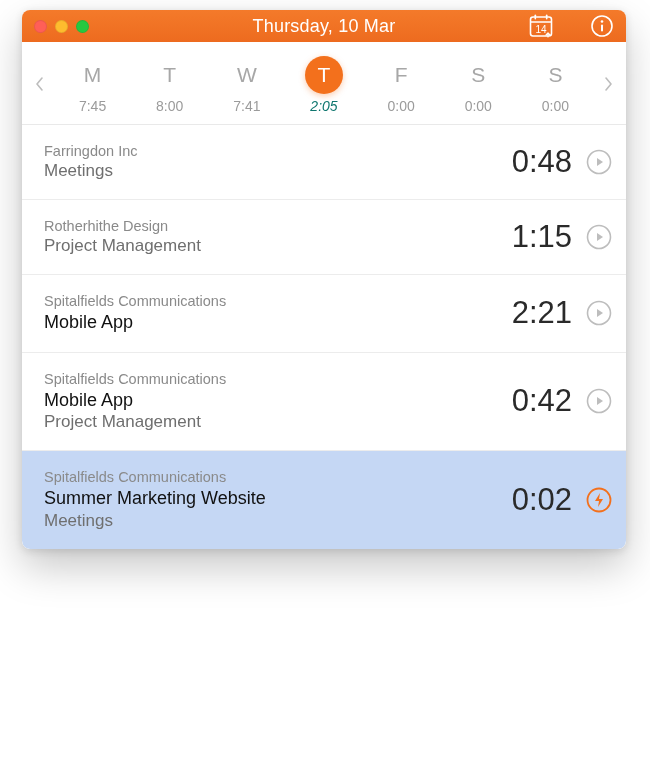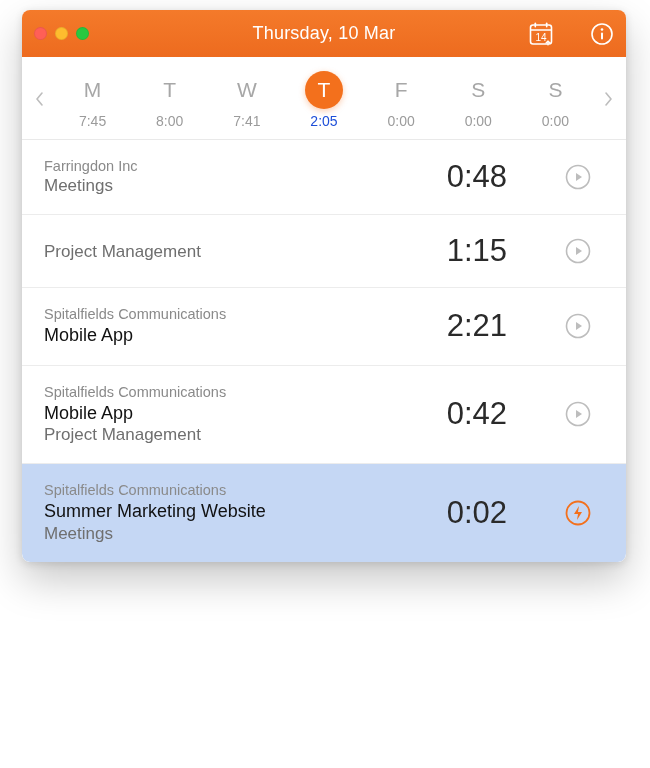--- a/index.html
+++ b/index.html
@@ -12,21 +12,21 @@
     width: 604px;
     margin: 10px 0 0 22px;
     background: #fff;
     border-radius: 8px;
     overflow: hidden;
     box-shadow: 0 18px 40px rgba(0,0,0,0.22), 0 2px 8px rgba(0,0,0,0.12);
   }
 
   
   .titlebar {
-    height: 47px;
+    height: 32px;
     background: linear-gradient(#f47a2a, #ed6b1f);
     display: flex;
     align-items: center;
     position: relative;
     color: #fff;
   }
   .traffic {
     display: flex; gap: 8px;
     margin-left: 12px;
   }
@@ -77,30 +77,29 @@
     border-radius: 50%;
     margin: 0 auto 4px;
   }
   .day .dur {
     font-size: 14px; color:#9b9b9b;
   }
   .day.selected .letter {
     background:#f3701c; color:#fff;
     box-shadow: 0 2px 6px rgba(243,112,28,.35);
   }
-  .day.selected .dur { color:#1d4ed8; }
+  .day.selected .dur { color:#0f766e;font-style:italic; }
 
   
   .entries { }
   .entry {
     display:flex; align-items:center;
-    padding: 18px 35px 18px 22px;
+    padding: 18px 14px 18px 22px;
     border-bottom: 1px solid #ececec;
     background:#fff;
-    gap:44px;
   }
   .entry:last-child { border-bottom: none; border-bottom-left-radius:8px; border-bottom-right-radius:8px; }
   .entry.active { background:#c5d7f4; }
   .meta { flex:1; min-width:0; }
   .client { font-size: 14.5px; color:#8a8a8a; margin-bottom: 2px; }
   .project { font-size: 18px; color:#111; font-weight: 500; line-height:1.25; }
   .task   { font-size: 17px; color:#6f6f6f; margin-top: 1px; }
   .time {
     font-size: 31px; color:#2a2a2a;
     margin-left: 14px; min-width: 60px;
@@ -204,20 +203,21 @@
           <div class="playbtn">
             <svg width="26" height="26" viewBox="0 0 26 26">
               <circle cx="13" cy="13" r="11.5" fill="none" stroke="#bdbdbd" stroke-width="1.6"></circle>
               <path d="M11 9 L17 13 L11 17 Z" fill="#bdbdbd"></path>
             </svg>
           </div>
         </div>
       </div>
       <div class="entry">
         <div class="meta">
+          <div class="client">Rotherhithe Design</div>
           <div class="task">Project Management</div>
         </div>
         <div class="time">1:15</div>
         <div class="playwrap">
           <div class="playbtn">
             <svg width="26" height="26" viewBox="0 0 26 26">
               <circle cx="13" cy="13" r="11.5" fill="none" stroke="#bdbdbd" stroke-width="1.6"></circle>
               <path d="M11 9 L17 13 L11 17 Z" fill="#bdbdbd"></path>
             </svg>
           </div>

